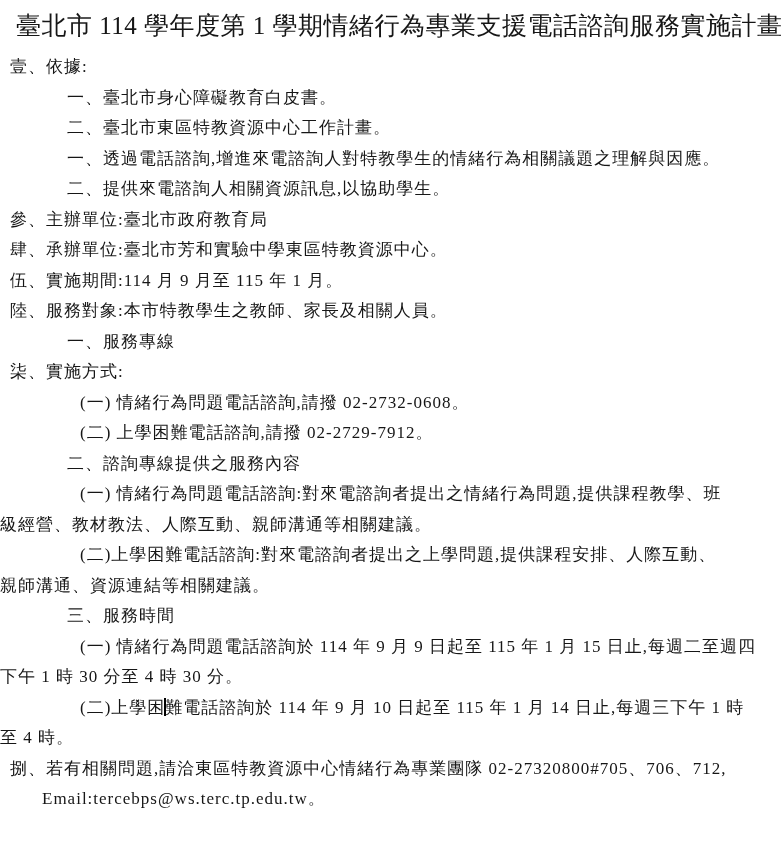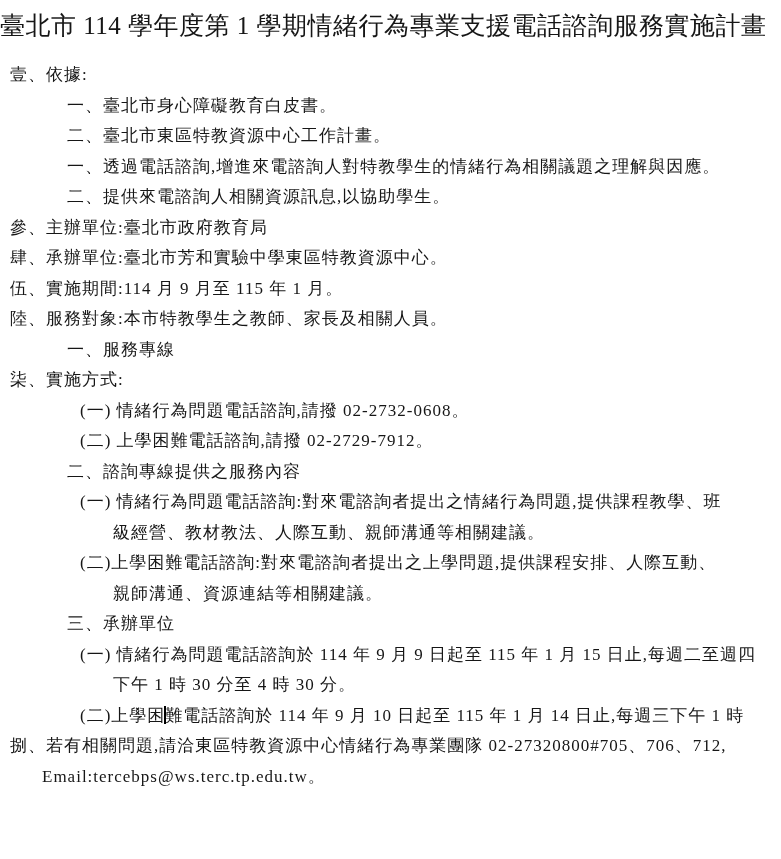--- a/index.html
+++ b/index.html
@@ -8,36 +8,36 @@
     height: 859px;
     background: #ffffff;
     color: #161616;
     font-family: "Liberation Serif", "DejaVu Serif", serif;
     overflow: hidden;
   }
   .page { padding-top: 8px; }
   .title {
     font-size: 25px;
     line-height: 36px;
-    padding-left: 0;
+    padding-left: 16px;
     white-space: nowrap;
-    margin: 0 0 16px 0;
+    margin: 0 0 8px 0;
     font-weight: normal;
     letter-spacing: 0.5px;
   }
   .doc-body .line {
     font-size: 17px;
     line-height: 30.5px;
     letter-spacing: 1px;
     white-space: nowrap;
   }
   .indent-1 { padding-left: 10px; }
   .indent-2 { padding-left: 67px; }
   .indent-3 { padding-left: 80px; }
-  .indent-4 { padding-left: 113px; }
+  .indent-4 { }
   .indent-5 { padding-left: 42px; }
   .caret {
     display: inline-block;
     width: 2px;
     height: 18px;
     background: #000000;
     vertical-align: -3px;
     margin: 0 -1px;
   }
 </style>
@@ -58,20 +58,21 @@
       <div class="line indent-1"><span>陸、服務對象:本市特教學生之教師、家長及相關人員。</span></div>
       <div class="line indent-2"><span>一、服務專線</span></div>
       <div class="line indent-1"><span>柒、實施方式:</span></div>
       <div class="line indent-3"><span>(一) 情緒行為問題電話諮詢,請撥 02-2732-0608。</span></div>
       <div class="line indent-3"><span>(二) 上學困難電話諮詢,請撥 02-2729-7912。</span></div>
       <div class="line indent-2"><span>二、諮詢專線提供之服務內容</span></div>
       <div class="line indent-3"><span>(一) 情緒行為問題電話諮詢:對來電諮詢者提出之情緒行為問題,提供課程教學、班</span></div>
       <div class="line indent-4"><span>級經營、教材教法、人際互動、親師溝通等相關建議。</span></div>
       <div class="line indent-3"><span>(二)上學困難電話諮詢:對來電諮詢者提出之上學問題,提供課程安排、人際互動、</span></div>
       <div class="line indent-4"><span>親師溝通、資源連結等相關建議。</span></div>
-      <div class="line indent-2"><span>三、承辦單位</span></div>
+      <div class="line indent-2"><span>三、服務時間</span></div>
       <div class="line indent-3"><span>(一) 情緒行為問題電話諮詢於 114 年 9 月 9 日起至 115 年 1 月 15 日止,每週二至週四</span></div>
       <div class="line indent-4"><span>下午 1 時 30 分至 4 時 30 分。</span></div>
       <div class="line indent-3"><span>(二)上學困</span><span class="caret"></span><span>難電話諮詢於 114 年 9 月 10 日起至 115 年 1 月 14 日止,每週三下午 1 時</span></div>
+      <div class="line indent-4"><span>至 4 時。</span></div>
       <div class="line indent-1"><span>捌、若有相關問題,請洽東區特教資源中心情緒行為專業團隊 02-27320800#705、706、712,</span></div>
       <div class="line indent-5"><span>Email:tercebps@ws.terc.tp.edu.tw。</span></div>
     </div>
 </div>
 
 </body></html>

